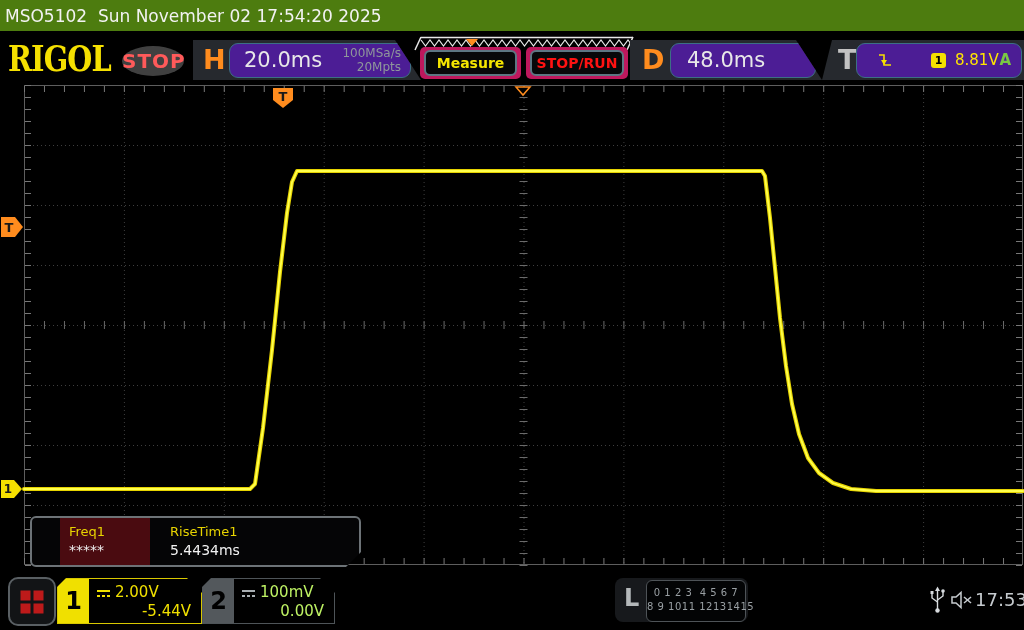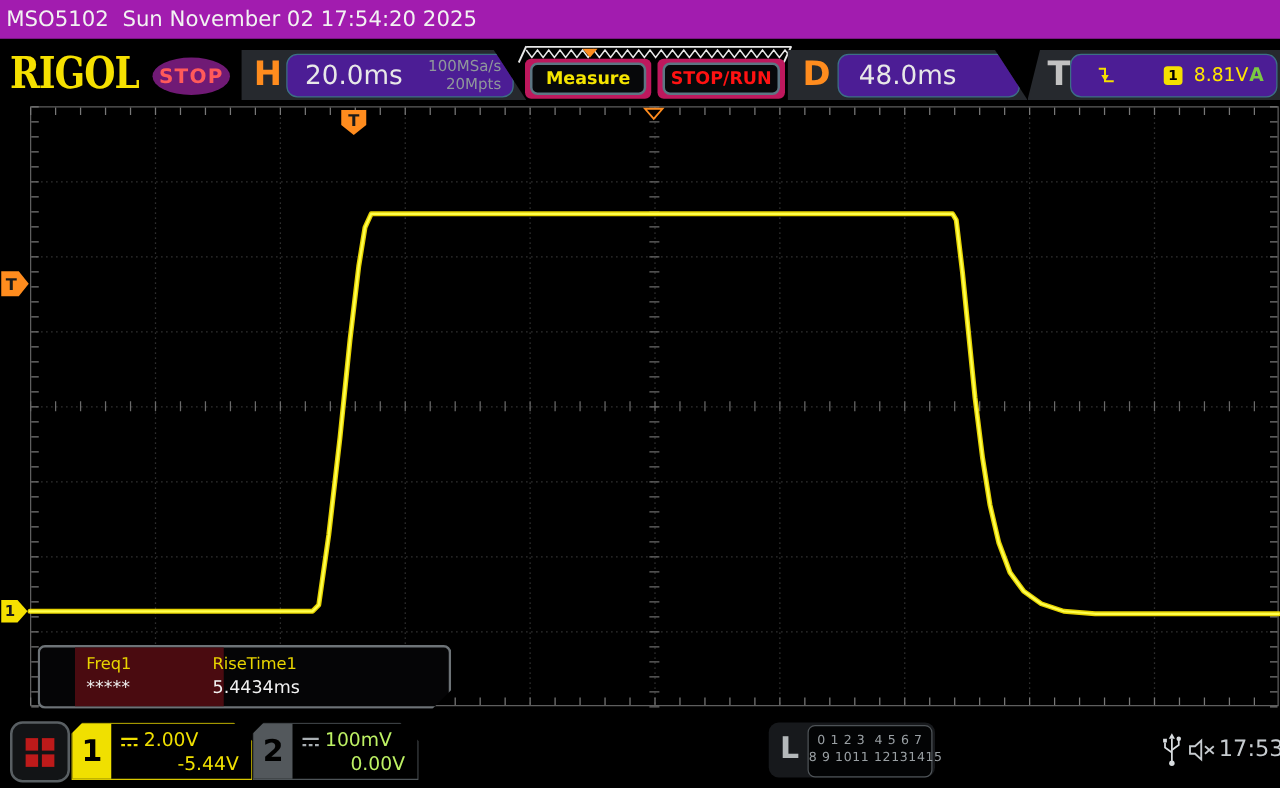--- a/index.html
+++ b/index.html
@@ -1,30 +1,30 @@
 <!DOCTYPE html>
 <html><head>
 <meta charset="utf-8">
 <style>
   html,body{margin:0;padding:0;background:#000;}
   body{position:relative;width:1024px;height:630px;overflow:hidden;
        font-family:"DejaVu Sans","Liberation Sans",sans-serif;color:#fff;}
   .abs{position:absolute;}
 
   
-  #topbar{left:0;top:0;width:1024px;height:31px;background:#a21caf;}
+  #topbar{left:0;top:0;width:1024px;height:31px;background:#4d7c0f;}
   #topbar .t{left:5px;top:6px;font-size:17px;color:#f2f2f2;white-space:pre;}
 
   
   #logo{left:8px;top:38px;font-family:"DejaVu Serif","Liberation Serif",serif;
         font-weight:bold;font-size:35px;color:#f5e000;transform:scaleX(.82);
         transform-origin:left;letter-spacing:-1px;}
   #stopbadge{left:122px;top:46px;width:62px;height:30px;border-radius:50%;
-        background:#701a75;text-align:center;line-height:30px;
-        font-size:16px;font-weight:bold;color:#ff5a5a;letter-spacing:1px;}
+        background:#404040;text-align:center;line-height:30px;
+        font-size:20px;font-weight:bold;color:#ff5a5a;letter-spacing:1px;}
 
   .hblk{top:40px;height:40px;background:#26292e;
         clip-path:polygon(0 0,calc(100% - 26px) 0,100% 100%,0 100%);}
   #hblock{left:193px;width:228px;}
   #dblock{left:630px;width:192px;}
   #tblock{left:822px;width:202px;clip-path:polygon(10px 0,100% 0,100% 100%,0 100%);}
   .blk-letter{top:3px;font-size:27px;font-weight:bold;line-height:34px;}
   .orange{color:#ff8c1e;}
   .inner{top:3px;height:33px;background:#4c1d95;border:1px solid #3c6f85;border-radius:9px;}
   #h-inner{left:36px;width:180px;}
@@ -44,21 +44,21 @@
   .btn{position:absolute;left:4px;right:4px;top:3px;bottom:3px;background:#07080a;
        border:2px solid #5d7683;border-radius:6px;text-align:center;
        font-size:14px;font-weight:bold;line-height:22px;}
   #measure-btn{color:#f5e500;}
   #stoprun-btn{color:#ff1212;}
 
   
   #mpanel{left:30px;top:516px;width:327px;height:47px;background:#050506;
           border:2px solid #6d7377;border-radius:6px;
           clip-path:polygon(0 0,100% 0,100% calc(100% - 15px),calc(100% - 15px) 100%,0 100%);}
-  .mcol{position:absolute;top:0;height:100%;width:119px;}
+  .mcol{position:absolute;top:0;height:100%;width:90px;}
   .mlabel{position:absolute;left:9px;top:6px;font-size:13px;color:#e8d400;}
   .mval{position:absolute;left:9px;top:24px;font-size:14px;color:#f2f2f2;}
 
   
   #gridicon{left:8px;top:577px;width:44px;height:45px;background:#121416;
             border:2px solid #595f63;border-radius:10px;}
   #gridicon .sqwrap{position:absolute;left:50%;top:50%;width:23px;height:23px;
             transform:translate(-50%,-50%);display:flex;flex-wrap:wrap;gap:3px;}
   #gridicon .sq{width:10px;height:10px;background:#bd1a1a;}
 

